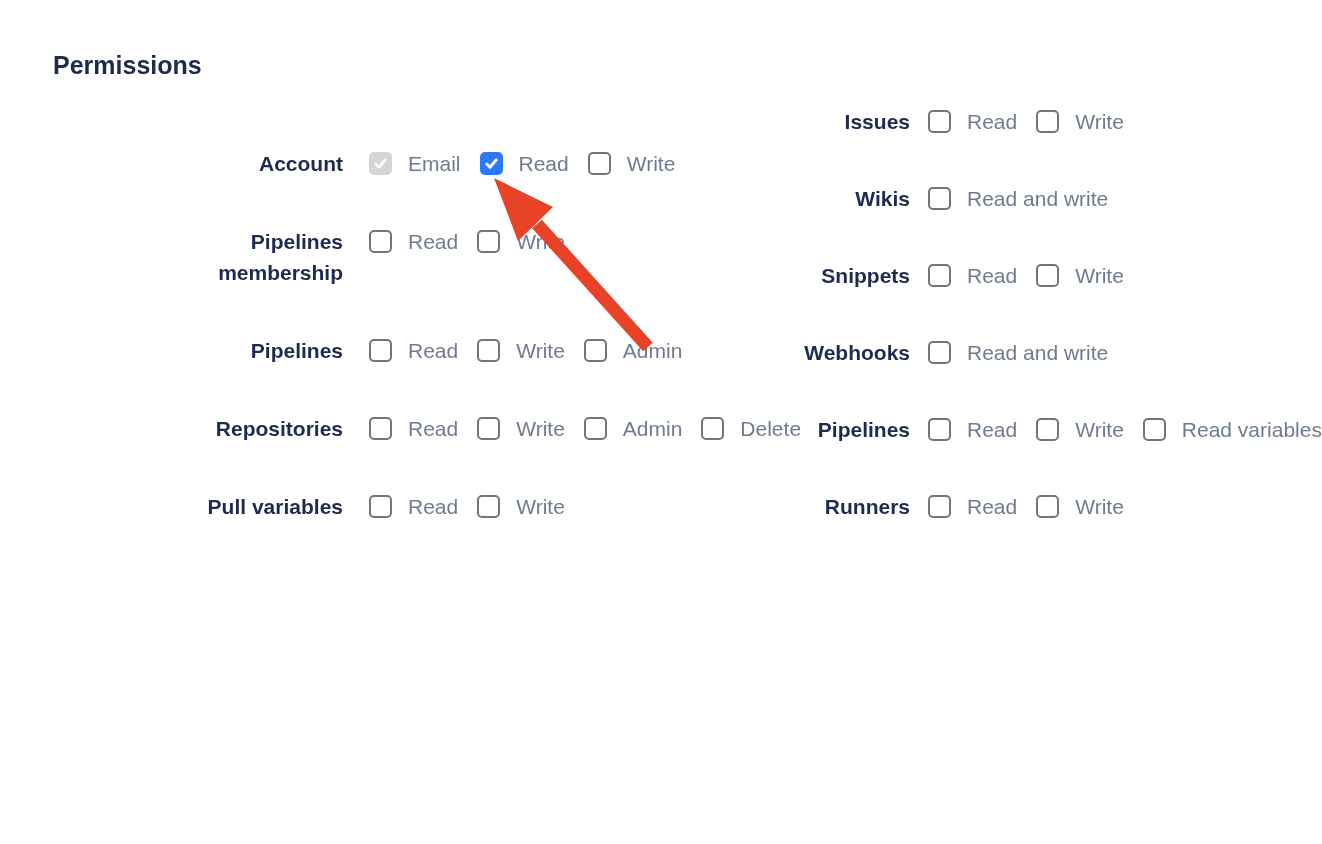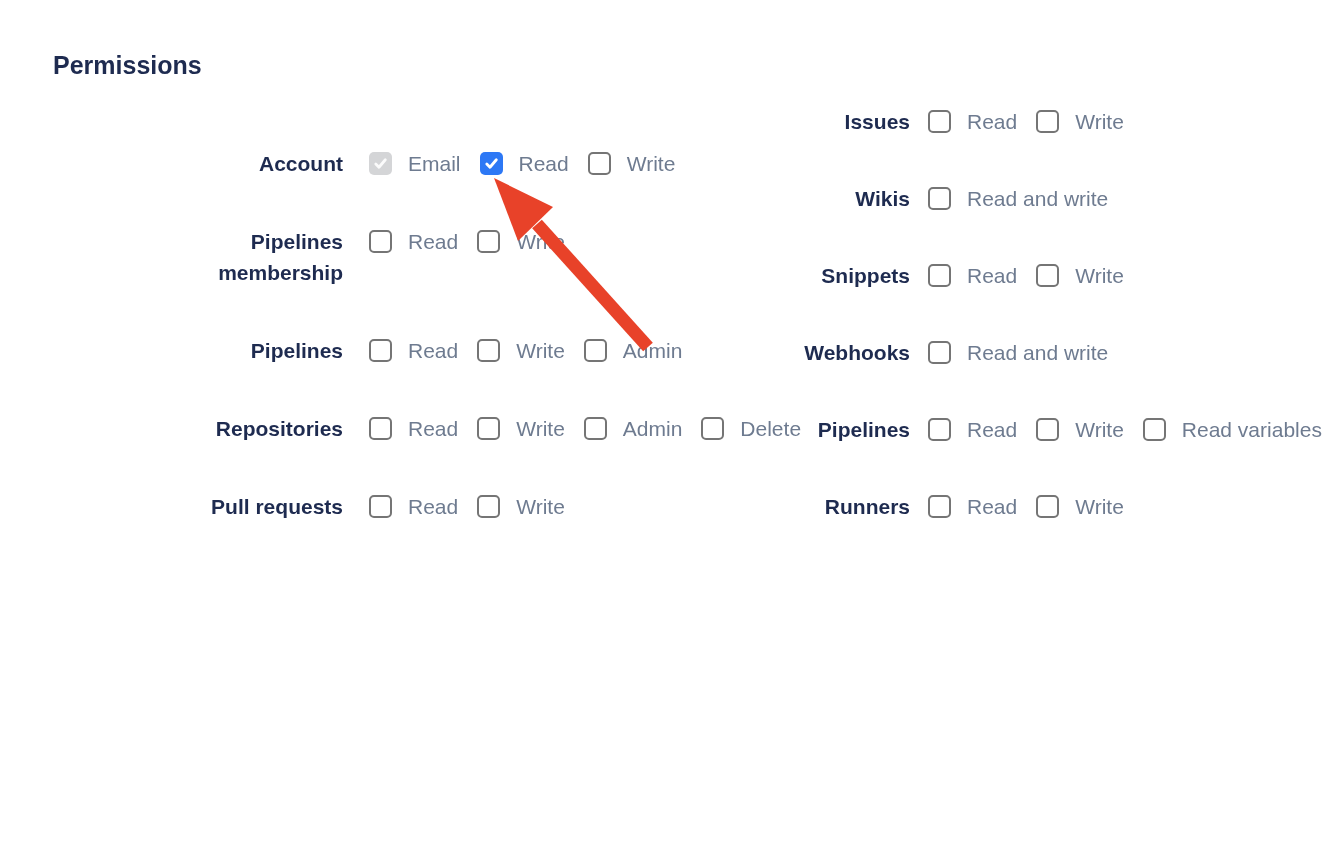--- a/index.html
+++ b/index.html
@@ -148,21 +148,21 @@
               <span class="cb unchecked"></span>
               <span class="opt-label">Admin</span>
             </label>
             <label class="option">
               <span class="cb unchecked"></span>
               <span class="opt-label">Delete</span>
             </label>
           </div>
         </div>
         <div class="group">
-          <div class="group-label">Pull requests</div>
+          <div class="group-label">Pull variables</div>
           <div class="options">
             <label class="option">
               <span class="cb unchecked"></span>
               <span class="opt-label">Read</span>
             </label>
             <label class="option">
               <span class="cb unchecked"></span>
               <span class="opt-label">Write</span>
             </label>
           </div>

